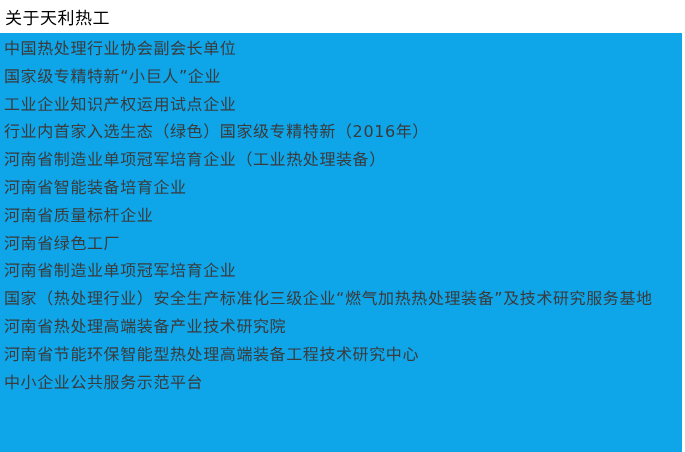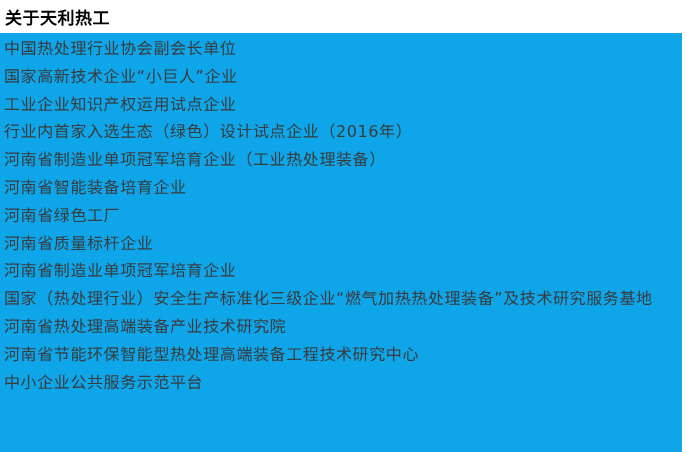--- a/index.html
+++ b/index.html
@@ -12,21 +12,21 @@
     background: #ffffff;
     font-family: "DejaVu Sans", "Liberation Sans", sans-serif;
     overflow: hidden;
     position: relative;
   }
   .page-title {
     margin: 0;
     padding: 8px 0 0 5px;
     font-size: 17px;
     line-height: 21px;
-    font-weight: 700;
+    font-weight: 400;
     color: #000000;
     letter-spacing: 0.5px;
     white-space: nowrap;
   }
   .honors-panel {
     position: absolute;
     top: 33px;
     left: 0;
     width: 682px;
     height: 419px;
@@ -46,26 +46,26 @@
   }
 </style>
 </head>
 <body>
 
 <h2 class="page-title">关于天利热工</h2>
 
 <div class="honors-panel">
   <ul class="honors-list">
     <li>中国热处理行业协会副会长单位</li>
-    <li>国家高新技术企业“小巨人”企业</li>
+    <li>国家级专精特新“小巨人”企业</li>
     <li>工业企业知识产权运用试点企业</li>
-    <li>行业内首家入选生态（绿色）设计试点企业（2016年）</li>
+    <li>行业内首家入选生态（绿色）国家级专精特新（2016年）</li>
     <li>河南省制造业单项冠军培育企业（工业热处理装备）</li>
     <li>河南省智能装备培育企业</li>
+    <li>河南省质量标杆企业</li>
     <li>河南省绿色工厂</li>
-    <li>河南省质量标杆企业</li>
     <li>河南省制造业单项冠军培育企业</li>
     <li>国家（热处理行业）安全生产标准化三级企业“燃气加热热处理装备”及技术研究服务基地</li>
     <li>河南省热处理高端装备产业技术研究院</li>
     <li>河南省节能环保智能型热处理高端装备工程技术研究中心</li>
     <li>中小企业公共服务示范平台</li>
   </ul>
 </div>
 
 </body></html>

